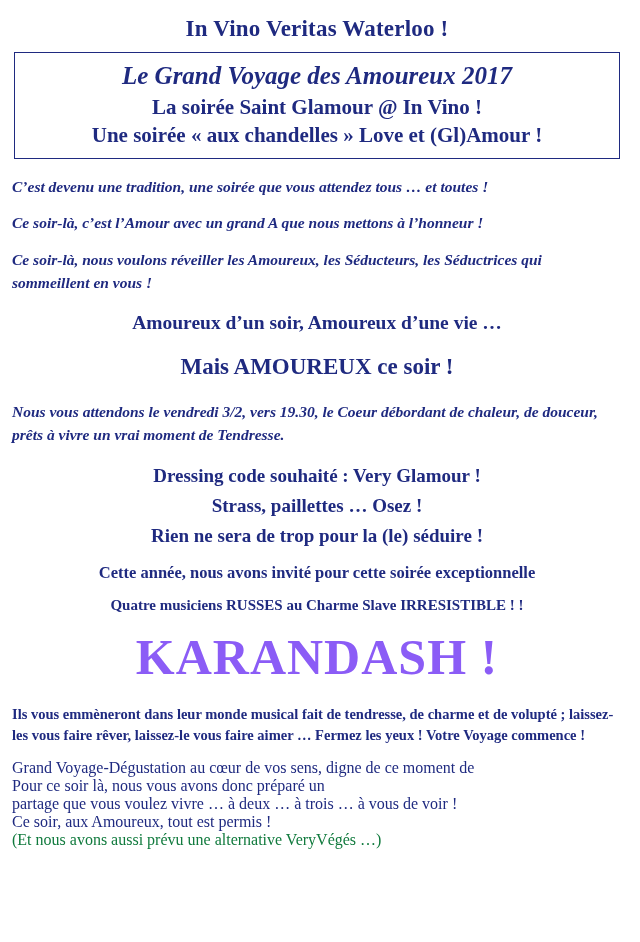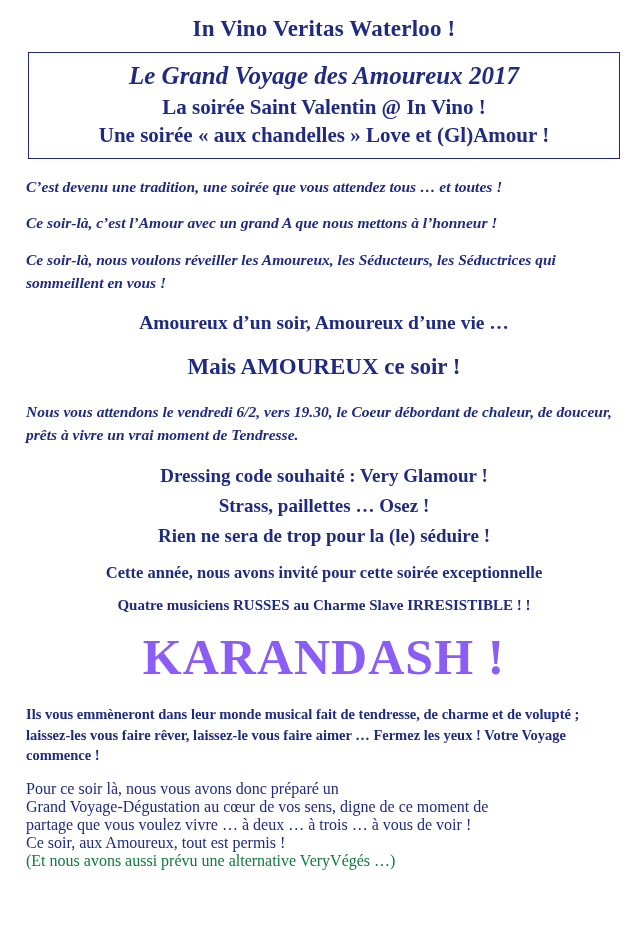--- a/index.html
+++ b/index.html
@@ -12,21 +12,21 @@
     height: 942px;
     font-family: "Liberation Serif", serif;
     color: #1f2a80;
     overflow: hidden;
   }
   .page {
     position: relative;
     width: 640px;
     height: 780px;
     box-sizing: border-box;
-    padding: 10px 18px 4px 26px;
+    padding: 10px 18px 4px 12px;
     border-radius: 9px;
   }
   .title-main {
     text-align: center;
     font-weight: bold;
     font-size: 23px;
     color: #1f2a80;
     margin: 6px 0 10px 0;
     letter-spacing: 0.2px;
   }
@@ -116,48 +116,48 @@
 </style>
 </head>
 <body>
 
 <div class="page">
 
   <div class="title-main">In Vino Veritas Waterloo !</div>
 
   <div class="framed">
     <div class="line1">Le Grand Voyage des Amoureux 2017</div>
-    <div class="line2">La soirée Saint Valentin @ In Vino !</div>
+    <div class="line2">La soirée Saint Glamour @ In Vino !</div>
     <div class="line3">Une soirée « aux chandelles » Love et (Gl)Amour  !</div>
   </div>
 
   <p class="body-text">C’est devenu une tradition, une soirée que vous attendez tous … et toutes !</p>
   <p class="body-text">Ce soir-là, c’est l’Amour avec un grand A que nous mettons à l’honneur !</p>
   <p class="body-text">Ce soir-là, nous voulons réveiller les Amoureux, les Séducteurs, les Séductrices qui sommeillent en vous !</p>
 
   <div class="center-lg">Amoureux d’un soir, Amoureux d’une vie …</div>
 
   <div class="center-italic">Mais AMOUREUX ce soir !</div>
 
-  <p class="body-text">Nous vous attendons le vendredi 6/2, vers 19.30, le Coeur débordant de chaleur, de douceur, prêts à vivre un vrai moment de Tendresse.</p>
+  <p class="body-text">Nous vous attendons le vendredi 3/2, vers 19.30, le Coeur débordant de chaleur, de douceur, prêts à vivre un vrai moment de Tendresse.</p>
 
   <div class="block-center">
     <div class="center-med">Dressing code souhaité : Very Glamour !</div>
     <div class="center-med">Strass, paillettes … Osez !</div>
     <div class="center-med">Rien ne sera de trop pour la (le) séduire !</div>
   </div>
 
   <div class="center-note">Cette année, nous avons invité pour cette soirée exceptionnelle</div>
   <div class="center-note2">Quatre musiciens RUSSES au Charme Slave IRRESISTIBLE ! !</div>
 
   <div class="band-title">KARANDASH !</div>
 
   <p class="small-text">Ils vous emmèneront dans leur monde musical fait de tendresse, de charme et de volupté ; laissez-les vous faire rêver, laissez-le vous faire aimer … Fermez les yeux ! Votre Voyage commence !</p>
 
   <div class="small-text">
+    <div>Grand Voyage-Dégustation au cœur de vos sens,  digne de ce moment de</div>
     <div>Pour ce soir là, nous vous avons donc préparé un</div>
-    <div>Grand Voyage-Dégustation au cœur de vos sens,  digne de ce moment de</div>
     <div>partage que vous voulez vivre … à deux … à trois … à vous de voir !</div>
     <div>Ce soir, aux Amoureux, tout est permis !</div>
     <div class="green">(Et nous avons aussi prévu une alternative VeryVégés …)</div>
   </div>
 
 </div>
 
 </body></html>

